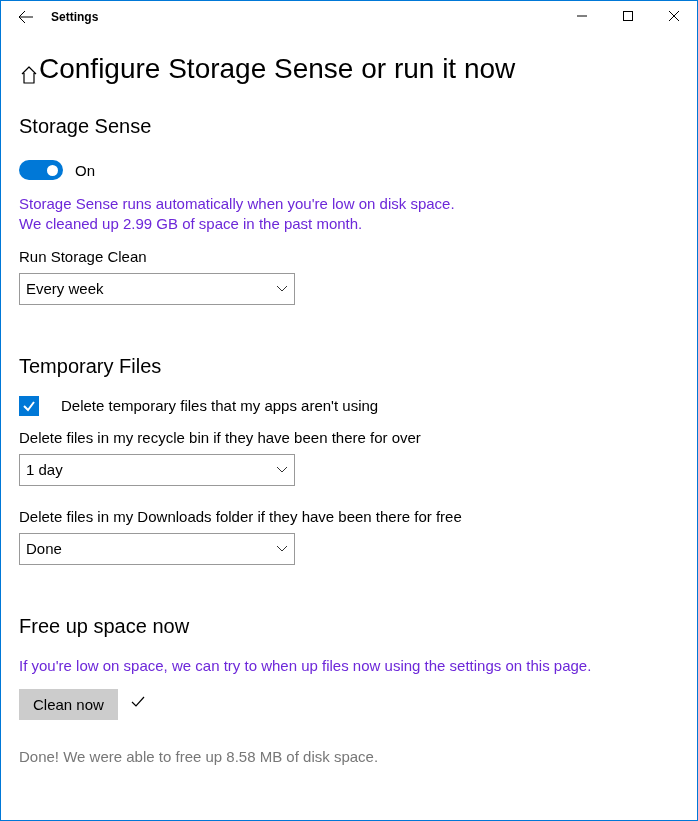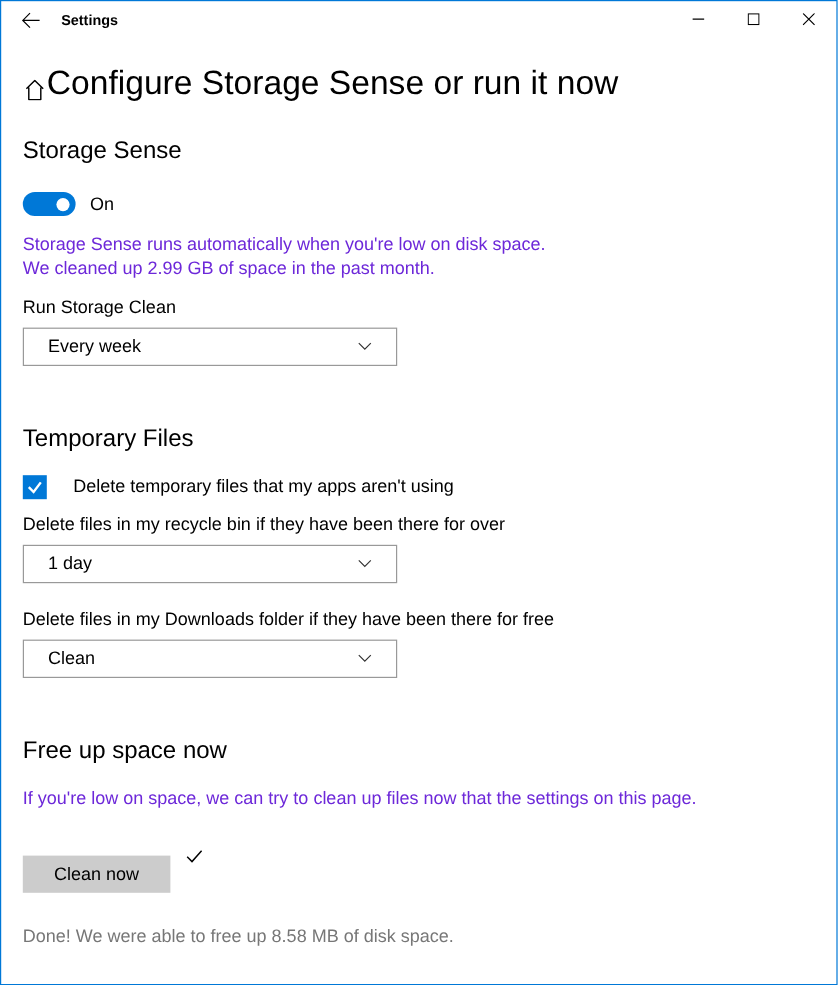--- a/index.html
+++ b/index.html
@@ -109,28 +109,28 @@
       font-size: 15px;
       line-height: 1.35;
       color: #6d28d9;
       margin-bottom: 13px;
     }
     .field-label {
       font-size: 15px;
       margin-bottom: 8px;
     }
     .dropdown {
-      width: 312px;
+      width: 276px;
       height: 32px;
       border: 1px solid #999;
       background: #fff;
       display: flex;
       align-items: center;
       justify-content: space-between;
-      padding: 0 20px;
+      padding: 0 6px;
       cursor: pointer;
       font-size: 15px;
     }
     .section-gap {
       height: 50px;
     }
     .section-gap-sm {
       height: 22px;
     }
     .checkbox-row {
@@ -150,25 +150,24 @@
     }
     .clean-row {
       display: flex;
       align-items: center;
       gap: 12px;
       margin-bottom: 28px;
     }
     .clean-button {
       background: #cccccc;
       border: none;
-      padding: 7px 26px;
-      font-size: 15px;
-      cursor: pointer;
-      color: #000;
-      margin-top: 24px;
+      padding: 7px 14px;
+      font-size: 15px;
+      cursor: pointer;
+      color: #000;
     }
     .done-text {
       font-size: 15px;
       color: #777;
     }
     .chev-icon svg { display: block; }
   </style>
 </head>
 <body>
 
@@ -251,33 +250,33 @@
       <svg width="12" height="8" viewBox="0 0 12 8">
           <path d="M1 1 L6 6 L11 1" stroke="#333" stroke-width="1" fill="none"></path>
         </svg>
     </span>
   </div>
 
   <div class="section-gap-sm"></div>
 
   <div class="field-label">Delete files in my Downloads folder if they have been there for free</div>
   <div class="dropdown">
-    <span>Clean</span>
+    <span>Done</span>
     <span class="chev-icon">
       <svg width="12" height="8" viewBox="0 0 12 8">
           <path d="M1 1 L6 6 L11 1" stroke="#333" stroke-width="1" fill="none"></path>
         </svg>
     </span>
   </div>
 
   <div class="section-gap"></div>
 
   <h2 class="section-title">Free up space now</h2>
 
-  <div class="desc-text">If you're low on space, we can try to clean up files now that the settings on this page.</div>
+  <div class="desc-text">If you're low on space, we can try to when up files now using the settings on this page.</div>
 
   <div class="clean-row">
     <button class="clean-button">Clean now</button>
     <span>
       <svg width="16" height="14" viewBox="0 0 16 14">
           <path d="M2 7 L6 11 L14 2" stroke="#000" stroke-width="1.2" fill="none"></path>
         </svg>
     </span>
   </div>
 

